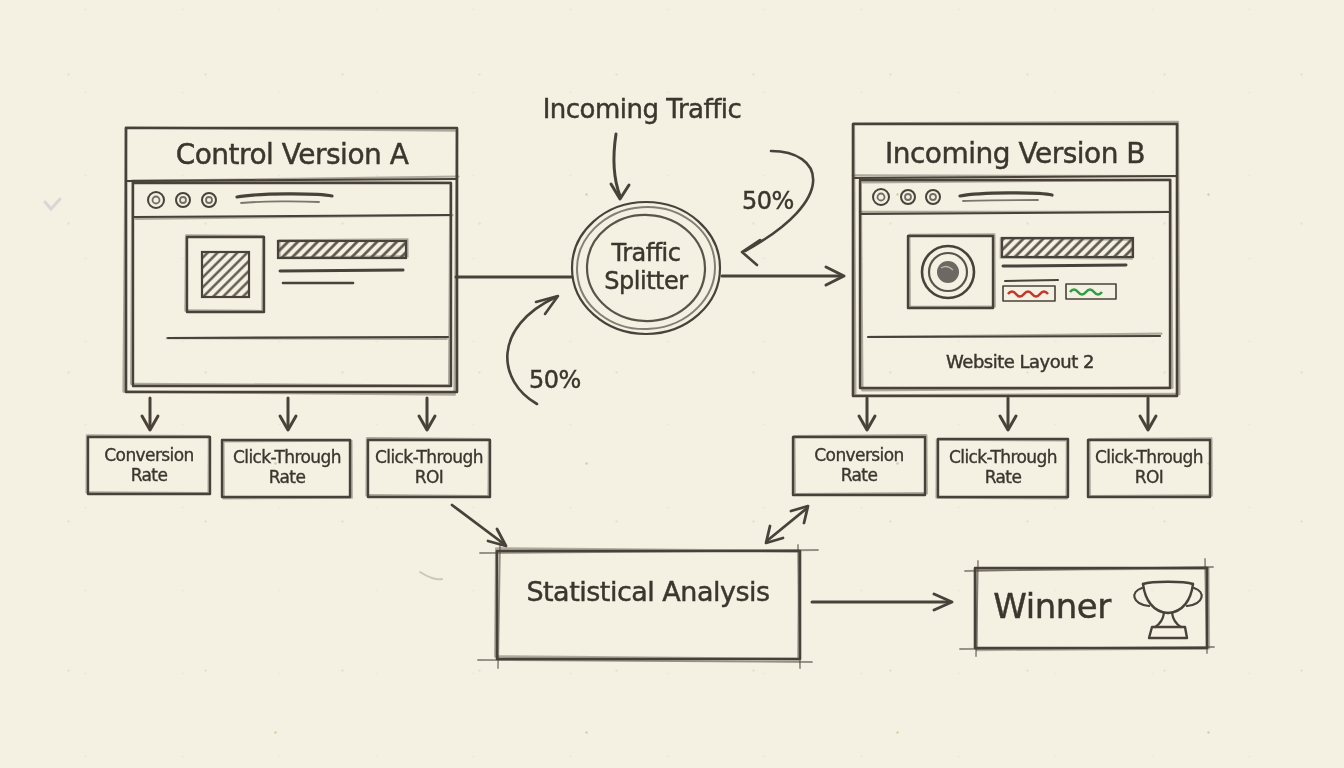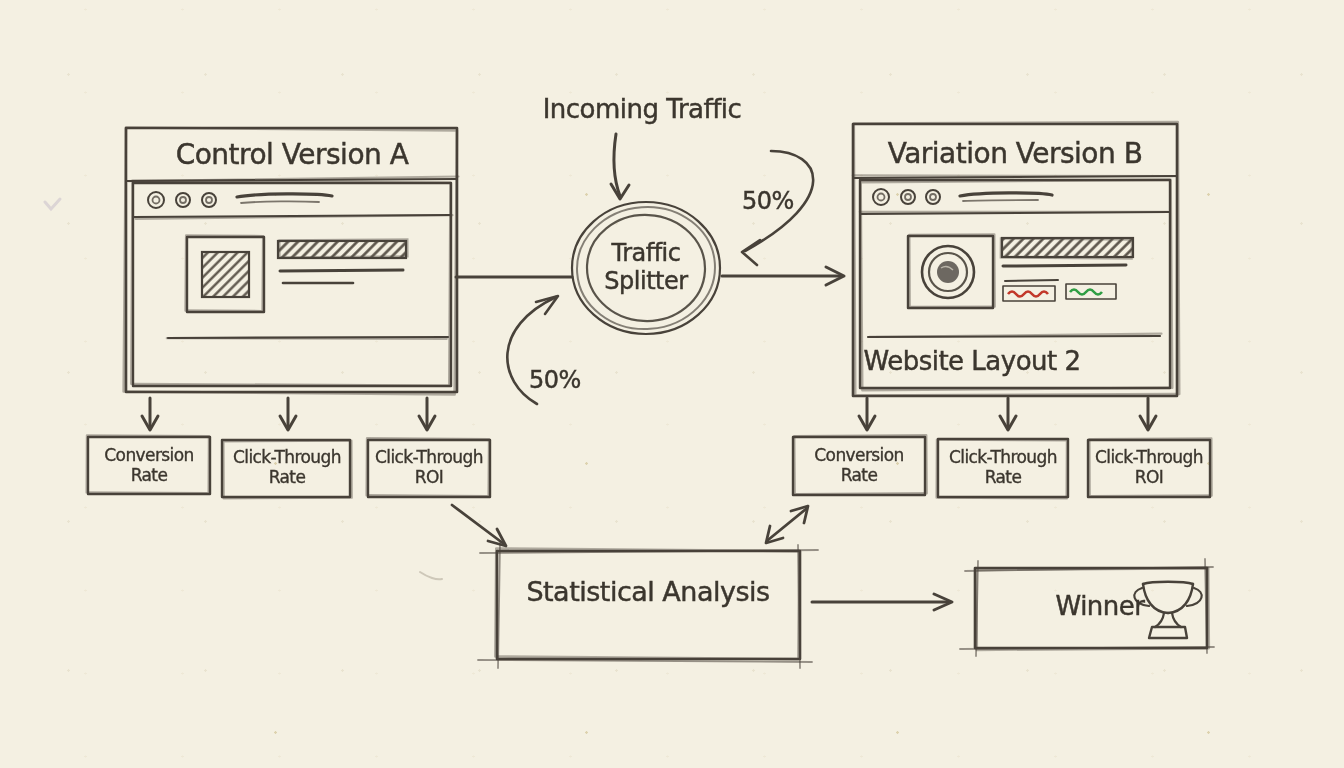--- a/index.html
+++ b/index.html
@@ -239,22 +239,22 @@
     <span>Splitter</span>
   </div>
 
   <div class="lbl" style="left:642px;top:110px;font-size:26px;">Incoming Traffic</div>
 
   <div class="lbl" style="left:768px;top:202px;font-size:24px;">50%</div>
   <div class="lbl" style="left:555px;top:381px;font-size:24px;">50%</div>
 
   <div class="lbl" style="left:292px;top:155px;font-size:28px;text-align:right;">Control Version A</div>
 
-  <div class="lbl" style="left:1015px;top:154px;font-size:28px;">Variation Version B</div>
-  <div class="lbl" style="left:972px;top:362px;font-size:26px;">Website Layout 2</div>
+  <div class="lbl" style="left:1015px;top:154px;font-size:28px;">Incoming Version B</div>
+  <div class="lbl" style="left:1020px;top:362px;font-size:18px;">Website Layout 2</div>
 
   <div class="lbl metric" style="left:149px;top:466px;font-size:17px;">
     <span>Conversion</span>
     <span>Rate</span>
   </div>
   <div class="lbl metric" style="left:287px;top:468px;font-size:17px;">
     <span>Click-Through</span>
     <span>Rate</span>
   </div>
   <div class="lbl metric" style="left:429px;top:468px;font-size:17px;">
@@ -269,15 +269,15 @@
   <div class="lbl metric" style="left:1003px;top:468px;font-size:17px;">
     <span>Click-Through</span>
     <span>Rate</span>
   </div>
   <div class="lbl metric" style="left:1149px;top:468px;font-size:17px;">
     <span>Click-Through</span>
     <span>ROI</span>
   </div>
 
   <div class="lbl" style="left:648px;top:592px;font-size:27px;text-align:right;">Statistical Analysis</div>
-  <div class="lbl" style="left:1052px;top:607px;font-size:26px;margin-left:48px;">Winner</div>
+  <div class="lbl" style="left:1052px;top:607px;font-size:34px;">Winner</div>
 
 </div>
 
 </body></html>

